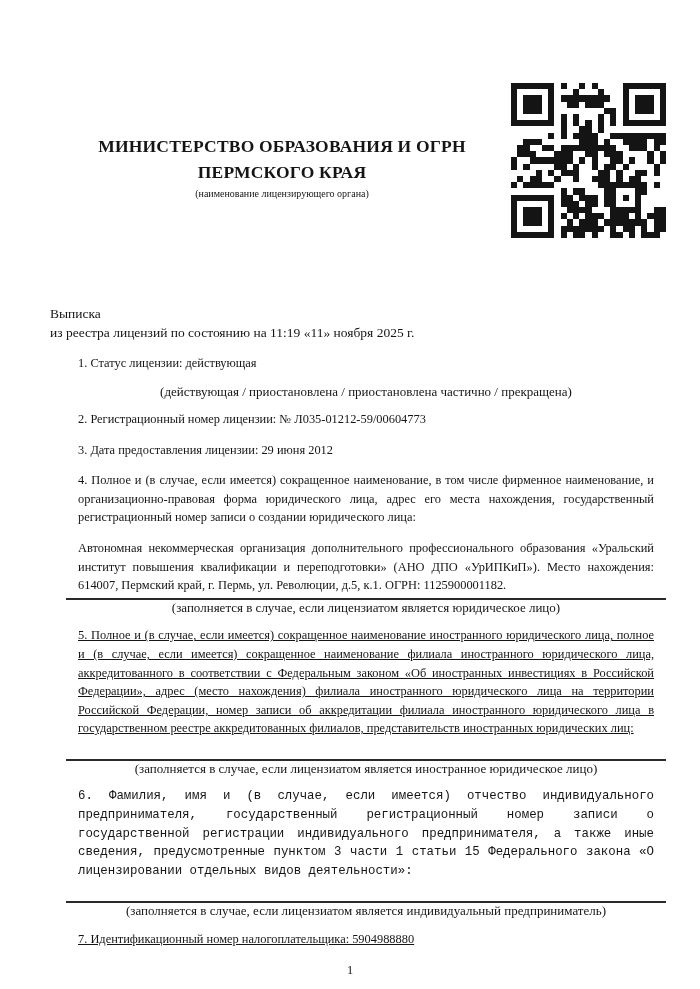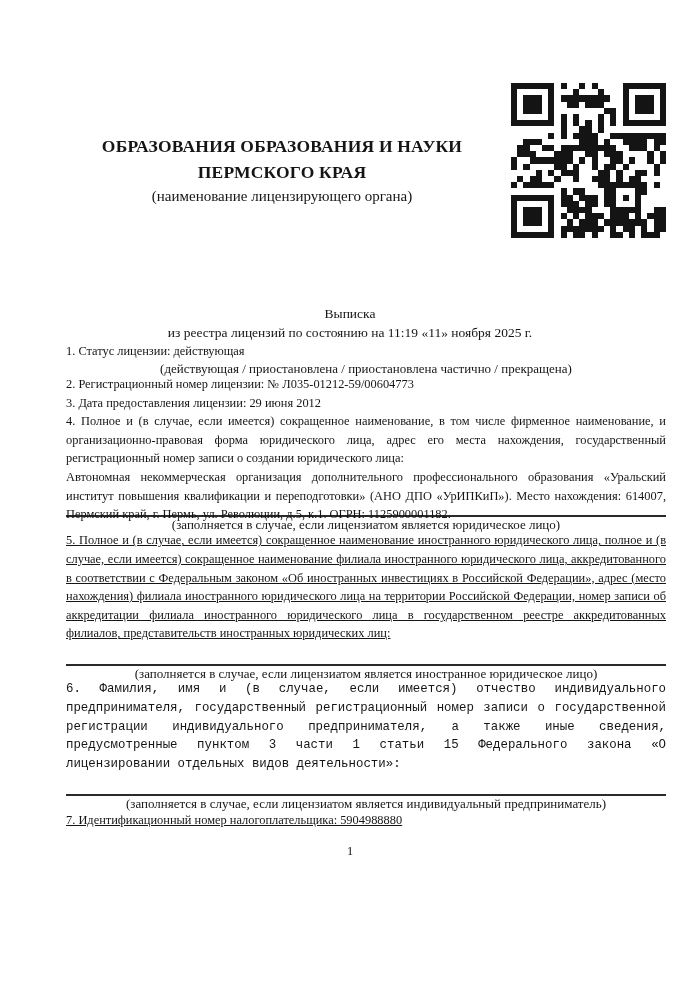--- a/index.html
+++ b/index.html
@@ -7,25 +7,25 @@
     width: 700px; height: 989px;
     font-family: "Liberation Serif", "DejaVu Serif", serif;
     color: #151515;
     -webkit-font-smoothing: antialiased;
     overflow: hidden;
   }
   .page { padding: 0 34px 0 66px; box-sizing: border-box; width: 700px; height: 989px; }
   .header-row { margin-top: 83px; display: flex; align-items: flex-start; height: 155px; }
   .ministry { width: 432px; padding-top: 50px; text-align: center; }
   .ministry-title { font-size: 17.5px; font-weight: bold; line-height: 26px; letter-spacing: 0.2px; }
-  .ministry-caption { font-size: 15px; margin-top: 3px; }
+  .ministry-caption { font-size: 10px; margin-top: 3px; }
   .qr { margin-left: auto; width: 155px; height: 155px; }
   .qr svg { display: block; }
-  .doc-title { margin-top: 66px; text-align: center; font-size: 13.5px; line-height: 19px; transform: translateX(-16px); }
-  p.sec { margin: 0; font-size: 12.4px; line-height: 18.6px; }
+  .doc-title { margin-top: 66px; font-size: 13.5px; line-height: 19px; transform: translateX(-16px); }
+  p.sec { margin: 12px; font-size: 12.4px; line-height: 18.6px; }
   .just { text-align: justify; }
   .left { text-align: left; }
   .small-caption { font-size: 13px; line-height: 13.5px; text-align: center; margin-top: 1px; }
   .rule { border-top: 2px solid #2a2a2a; height: 0; }
   .pull-up { margin-top: -9px; }
   .gap20 { margin-top: 21px; }
   .mt33 { margin-top: 33px; }
   .mt16 { margin-top: 16px; }
   .mt12 { margin-top: 12px; }
   .mt14 { margin-top: 14px; }
@@ -34,21 +34,21 @@
   .mt20 { margin-top: 20px; text-decoration: underline; }
   .footer-page { margin-top: 15px; text-align: center; font-size: 12.4px; transform: translateX(-16px); }
 </style>
 </head>
 <body>
 
 <div class="page">
 
   <div class="header-row">
     <div class="ministry">
-      <div class="ministry-title">ОБРАЗОВАНИЯ ОБРАЗОВАНИЯ И НАУКИ</div>
+      <div class="ministry-title">МИНИСТЕРСТВО ОБРАЗОВАНИЯ И ОГРН</div>
       <div class="ministry-title">ПЕРМСКОГО КРАЯ</div>
       <div class="ministry-caption">(наименование лицензирующего органа)</div>
     </div>
     <div class="qr" id="qr">
         <svg width="155" height="155" viewBox="0 0 25 25" shape-rendering="crispEdges" fill="#141414">
           <rect x="0" y="0" width="1" height="1"></rect>
           <rect x="1" y="0" width="1" height="1"></rect>
           <rect x="2" y="0" width="1" height="1"></rect>
           <rect x="3" y="0" width="1" height="1"></rect>
           <rect x="4" y="0" width="1" height="1"></rect>

